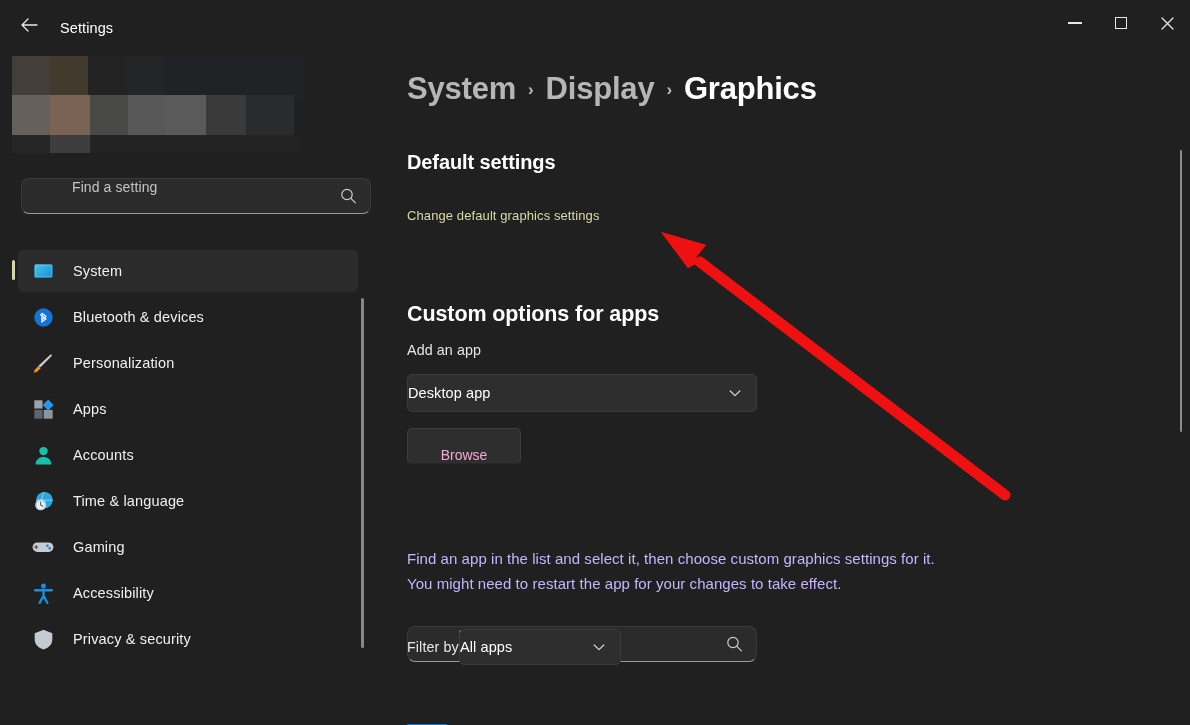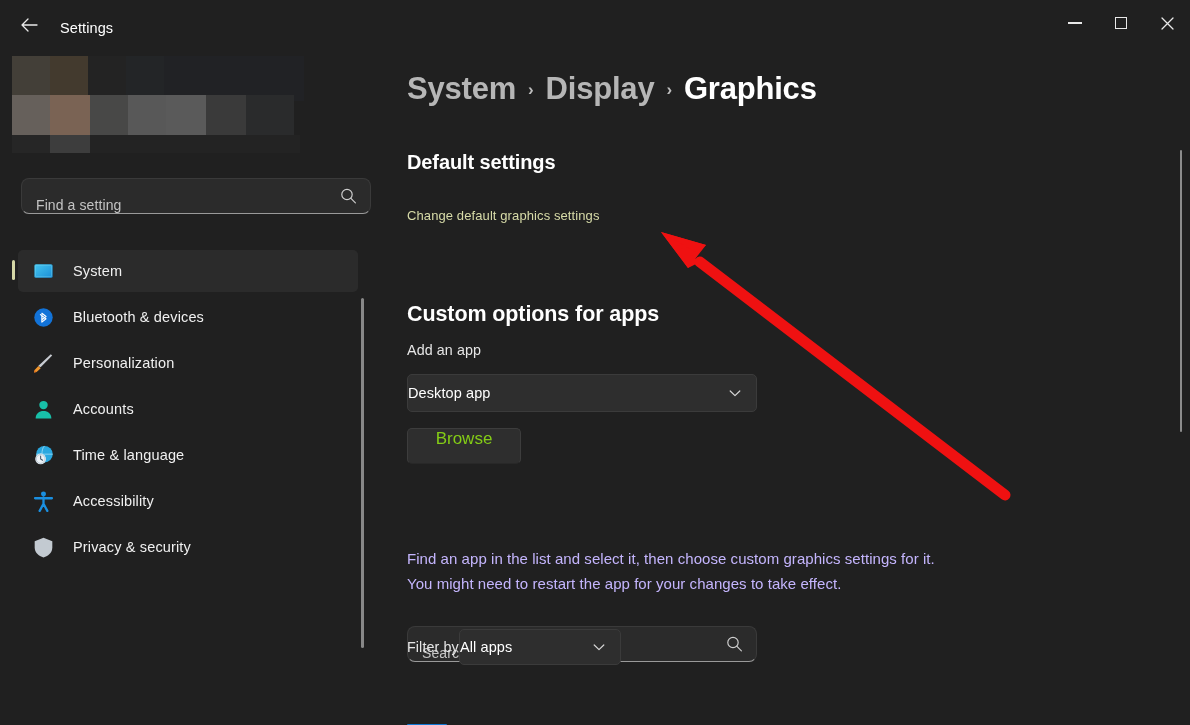--- a/index.html
+++ b/index.html
@@ -63,22 +63,23 @@
     position: absolute; left: 21px; top: 130px;
     width: 350px; height: 36px;
   }
   .searchbox {
     position: relative;
     width: 100%; height: 100%;
     background: #2b2b2b;
     border: 1px solid #3a3a3a;
     border-bottom: 1.5px solid #9a9a9a;
     border-radius: 8px;
-    display: flex; align-items: flex-end;
+    display: flex; align-items: flex-start;
     cursor: text;
+    padding-left: 36px;
   }
   .searchbox .ph {
     margin-left: 14px;
     font-size: 14px; color: #c4c4c4;
     letter-spacing: .1px;
   }
   .searchbox .sicon {
     position: absolute; right: 13px; top: 50%;
     transform: translateY(-50%);
     width: 17px; height: 17px;
@@ -179,23 +180,23 @@
   }
   .combo-desktopapp { left: 35px; top: 326px; width: 350px; height: 38px; }
   .combo-filter { left: 87px; top: 581px; width: 162px; height: 36px; }
 
   .btn {
     position: absolute;
     background: #2e2e2e;
     border: 1px solid #3d3d3d;
     border-bottom-color: #282828;
     border-radius: 5px;
-    display: flex; align-items: flex-start; justify-content: center;
+    display: flex; align-items: flex-end; justify-content: center;
     cursor: pointer;
-    font-size: 17px; color: #84cc16;
+    font-size: 14px; color: #f9a8d4;
   }
   .btn-browse { left: 35px; top: 380px; width: 114px; height: 36px; }
 
   .desc {
     position: absolute; left: 35px; top: 498px;
     width: 535px;
     font-size: 15px; line-height: 25px; color: #c4b5fd;
     letter-spacing: .05px;
   }
 
@@ -324,20 +325,31 @@
         <span class="nav-ico">
           <svg width="24" height="24" viewBox="0 0 24 24">
             <path d="M19.8 3.2 L21.2 4.6 L9.6 16.2 L7.2 15.0 Z" fill="#c8ccd2"></path>
             <path d="M7.4 14.9 L9.7 17.2 L5.6 21.1 L3.0 21.6 L3.6 19.0 Z" fill="#f0962e"></path>
             <path d="M3.6 19.0 L3.0 21.6 L5.6 21.1 Z" fill="#e0731f"></path>
           </svg>
         </span>
         <span class="nav-label">Personalization</span>
       </div>
 
+      <div class="navitem">
+        <span class="nav-ico">
+          <svg width="23" height="23" viewBox="0 0 24 24">
+            <rect x="2.4" y="2.4" width="8.6" height="8.6" fill="#9aa3ad"></rect>
+            <rect x="2.4" y="12.4" width="8.6" height="9.2" fill="#5b6670"></rect>
+            <rect x="12.2" y="12.4" width="9.4" height="9.2" fill="#8b949e"></rect>
+            <path d="M16.9 1.6 L22.6 7.3 L16.9 13 L11.2 7.3 Z" fill="#2b96e8"></path>
+          </svg>
+        </span>
+        <span class="nav-label">Apps</span>
+      </div>
 
       <div class="navitem">
         <span class="nav-ico">
           <svg width="23" height="23" viewBox="0 0 24 24">
             <circle cx="12" cy="7.4" r="4.4" fill="#18bfa8"></circle>
             <path d="M3.8 21.4 C3.8 16.4 7.5 13.6 12 13.6 C16.5 13.6 20.2 16.4 20.2 21.4 Z" fill="#18bfa8"></path>
           </svg>
         </span>
         <span class="nav-label">Accounts</span>
       </div>
@@ -348,20 +360,31 @@
             <circle cx="13" cy="10.6" r="8.6" fill="#2aa8e0"></circle>
             <path d="M13 2 C9.5 5 9.5 16.2 13 19.2 M4.4 10.6 H21.6" stroke="#bfe8f8" stroke-width=".85" fill="none" opacity=".8"></path>
             <circle cx="9" cy="15.6" r="5.6" fill="#eef3f7"></circle>
             <circle cx="9" cy="15.6" r="4.6" fill="none" stroke="#9fb3c2" stroke-width=".7"></circle>
             <path d="M9 12.6 V15.7 L11.1 17" stroke="#46586a" stroke-width="1.1" fill="none" stroke-linecap="round"></path>
           </svg>
         </span>
         <span class="nav-label">Time &amp; language</span>
       </div>
 
+      <div class="navitem">
+        <span class="nav-ico">
+          <svg width="24" height="24" viewBox="0 0 24 24">
+            <rect x="1.6" y="7.4" width="20.8" height="9.6" rx="4.8" fill="#c5ccd3"></rect>
+            <path d="M5.2 10.6 V13.6 M3.7 12.1 H6.7" stroke="#4a5158" stroke-width="1.2" stroke-linecap="round"></path>
+            <circle cx="16.4" cy="10.8" r="1.25" fill="#2f76c4"></circle>
+            <circle cx="18.7" cy="13.3" r="1.25" fill="#2f76c4"></circle>
+          </svg>
+        </span>
+        <span class="nav-label">Gaming</span>
+      </div>
 
       <div class="navitem">
         <span class="nav-ico">
           <svg width="23" height="23" viewBox="0 0 24 24">
             <circle cx="12" cy="4.1" r="2.6" fill="#1a8fe0"></circle>
             <path d="M3.2 8.6 H20.8 M12 7.6 V14.4 M12 14.4 L8 21.8 M12 14.4 L16 21.8" stroke="#1a8fe0" stroke-width="2.4" stroke-linecap="round" fill="none"></path>
           </svg>
         </span>
         <span class="nav-label">Accessibility</span>
       </div>

